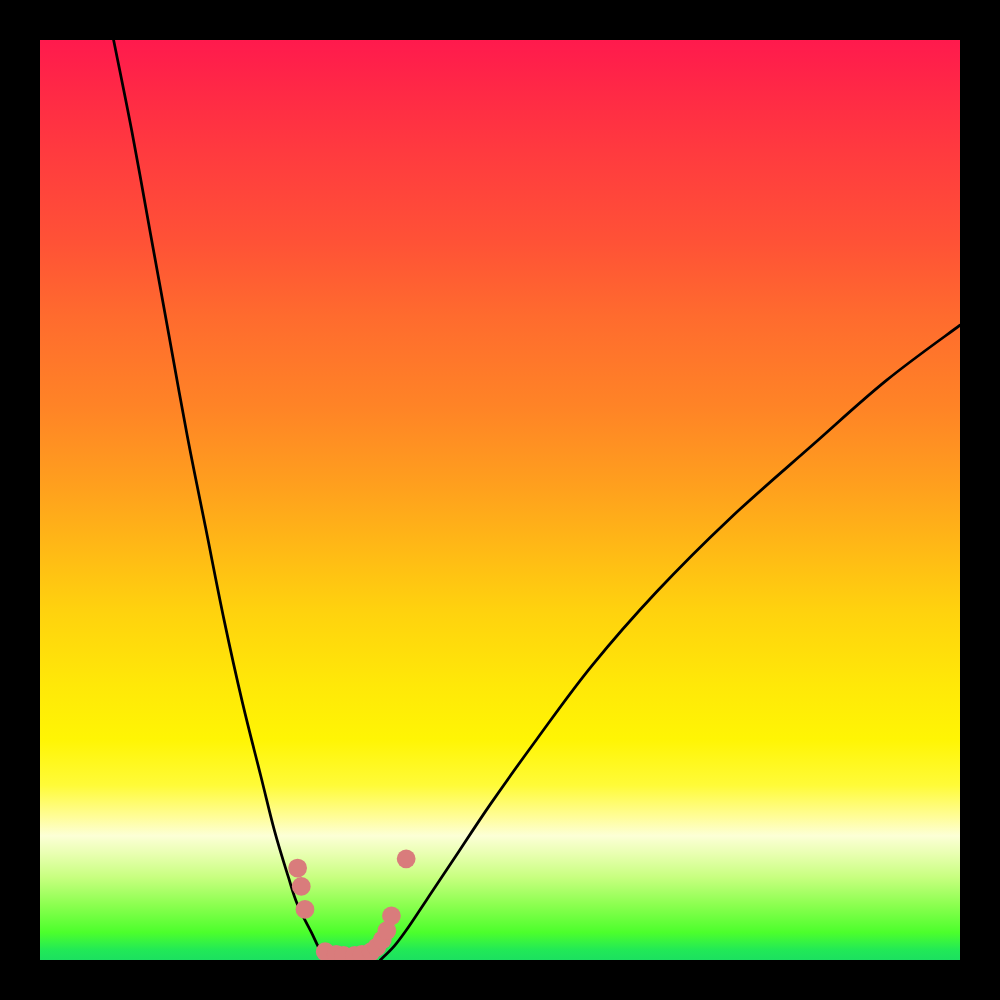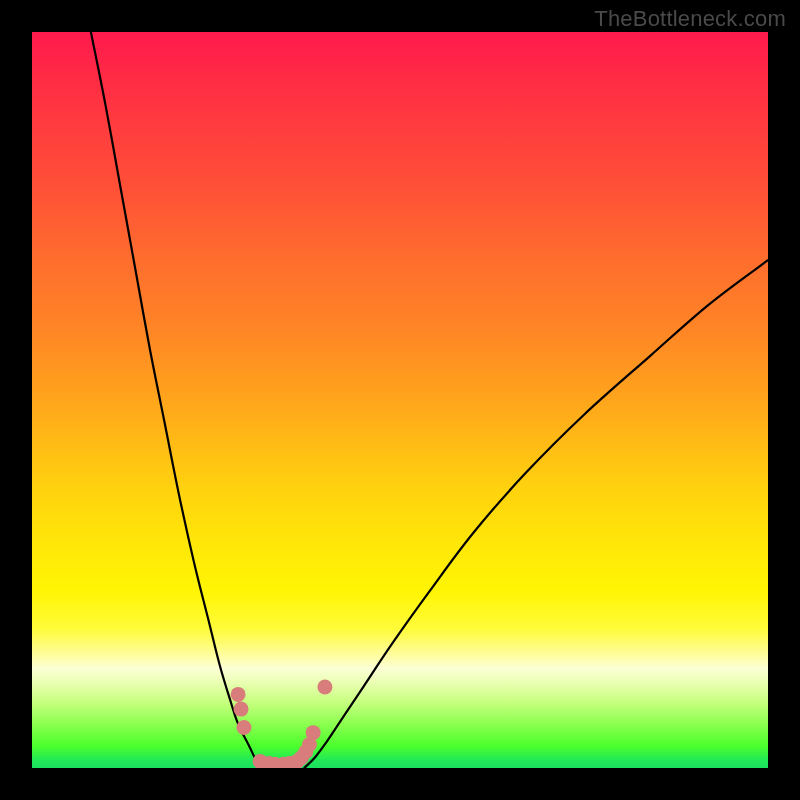--- a/index.html
+++ b/index.html
@@ -96,14 +96,13 @@
           <circle cx="264.96" cy="729.38" r="7.5" class="dot"></circle>
           <circle cx="269.38" cy="725.70" r="7.5" class="dot"></circle>
           <circle cx="273.79" cy="719.81" r="7.5" class="dot"></circle>
           <circle cx="277.47" cy="712.45" r="7.5" class="dot"></circle>
           <circle cx="281.15" cy="700.67" r="7.5" class="dot"></circle>
           <circle cx="292.93" cy="655.04" r="7.5" class="dot"></circle>
         </g>
     </svg>
 
   </div>
-  <div class="watermark">TheBottleneck.com</div>
 </div>
 
 </body></html>

